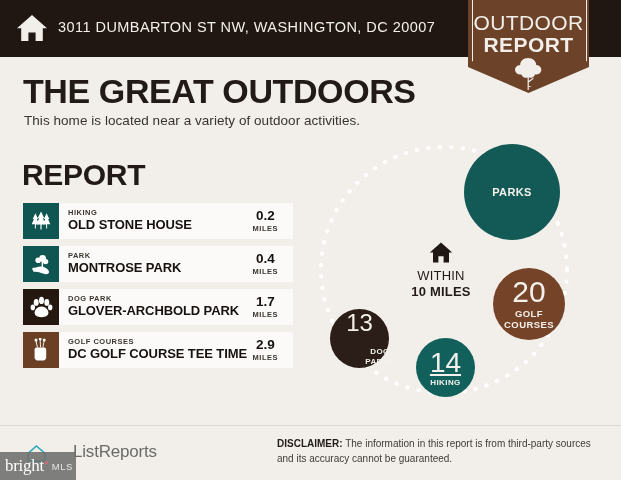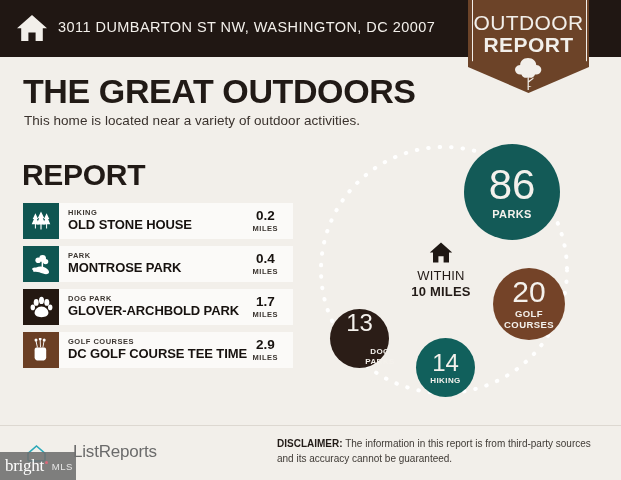--- a/index.html
+++ b/index.html
@@ -96,21 +96,21 @@
 
   .c-golf{left:175px;top:128px;width:72px;height:72px;background:#744328;}
   .c-golf .num{font-size:30px;margin-bottom:2px;}
   .c-golf .lbl{font-size:9.5px;line-height:1.12;}
 
   .c-dog{left:12px;top:169px;width:59px;height:59px;background:#2b1d17;}
   .c-dog .num{font-size:24px;margin-bottom:12px;}
   .c-dog .lbl{font-size:8px;line-height:1.15;padding-left:41px;}
 
   .c-hiking{left:98px;top:198px;width:59px;height:59px;background:#11605c;}
-  .c-hiking .num{font-size:24px;margin-bottom:2px;}
+  .c-hiking .num{font-size:28px;margin-bottom:2px;text-decoration:underline;}
   .c-hiking .lbl{font-size:8px;}
 
   .center-home{position:absolute;left:111px;top:101px;width:24px;height:23px;}
   .center-t1{position:absolute;left:78px;top:128px;width:90px;text-align:center;font-size:13px;color:#231b17;letter-spacing:.2px;}
   .center-t2{position:absolute;left:78px;top:144px;width:90px;text-align:center;font-size:13px;font-weight:700;color:#231b17;letter-spacing:.2px;}
 
   
   .footer-rule{position:absolute;left:0;top:425px;width:621px;height:1px;background:#ddd8d1;}
   .lr-logo{position:absolute;left:26px;top:442px;display:flex;align-items:center;gap:24px;}
   .lr-mark{width:21px;height:19px;margin-right:2px;}
@@ -239,21 +239,20 @@
     </div>
 
   </div>
 
   <div class="diagram">
     <svg class="dots" viewBox="0 0 291 270">
       <circle cx="126" cy="130" r="123" fill="none" stroke="#ffffff" stroke-width="4" stroke-linecap="round" stroke-dasharray="0.5 11"></circle>
     </svg>
 
     <div class="circ c-parks">
-      <span class="num">86</span>
       <span class="lbl">PARKS</span>
     </div>
 
     <div class="circ c-golf">
       <span class="num">20</span>
       <span class="lbl">GOLF</span>
       <span class="lbl">COURSES</span>
     </div>
 
     <div class="circ c-dog">

